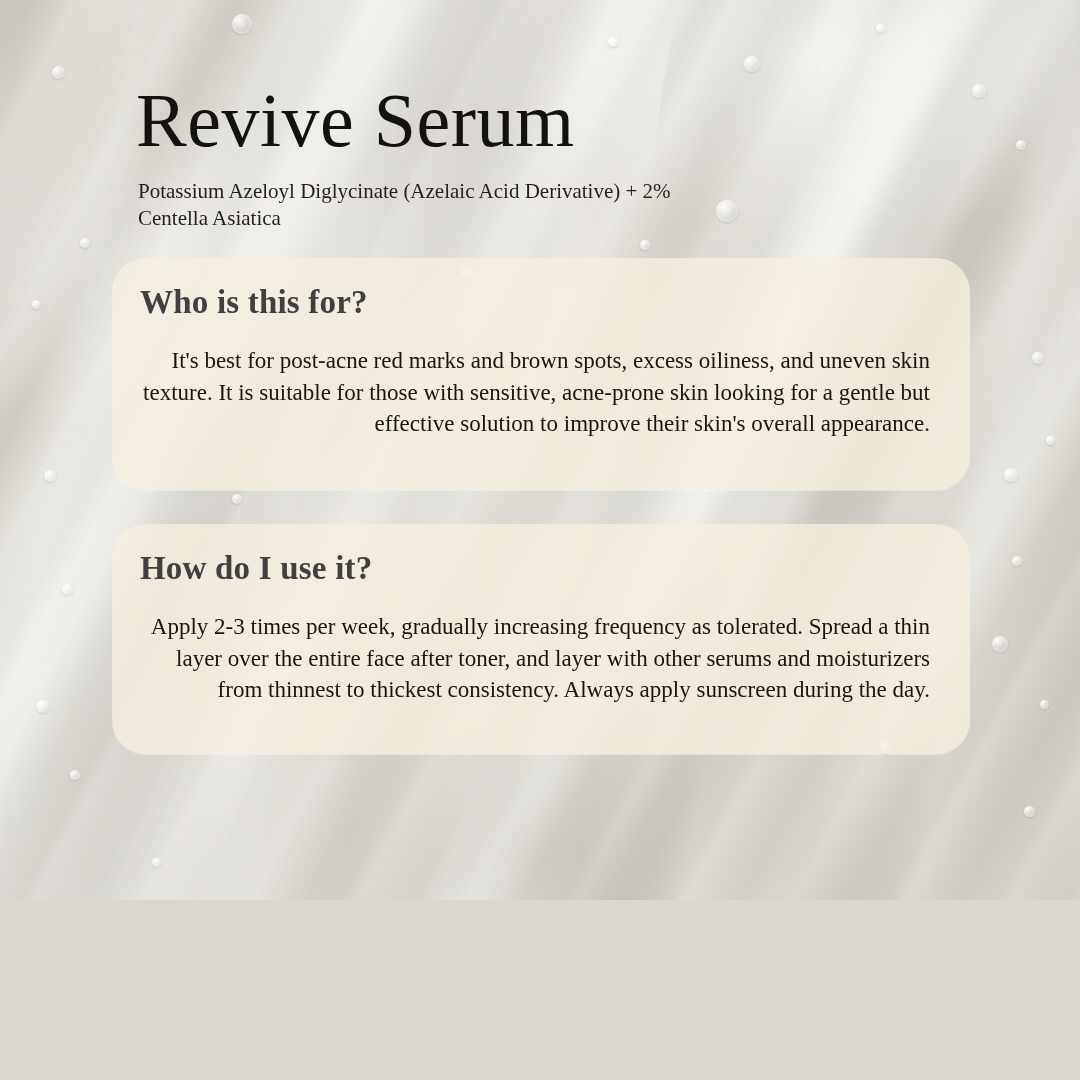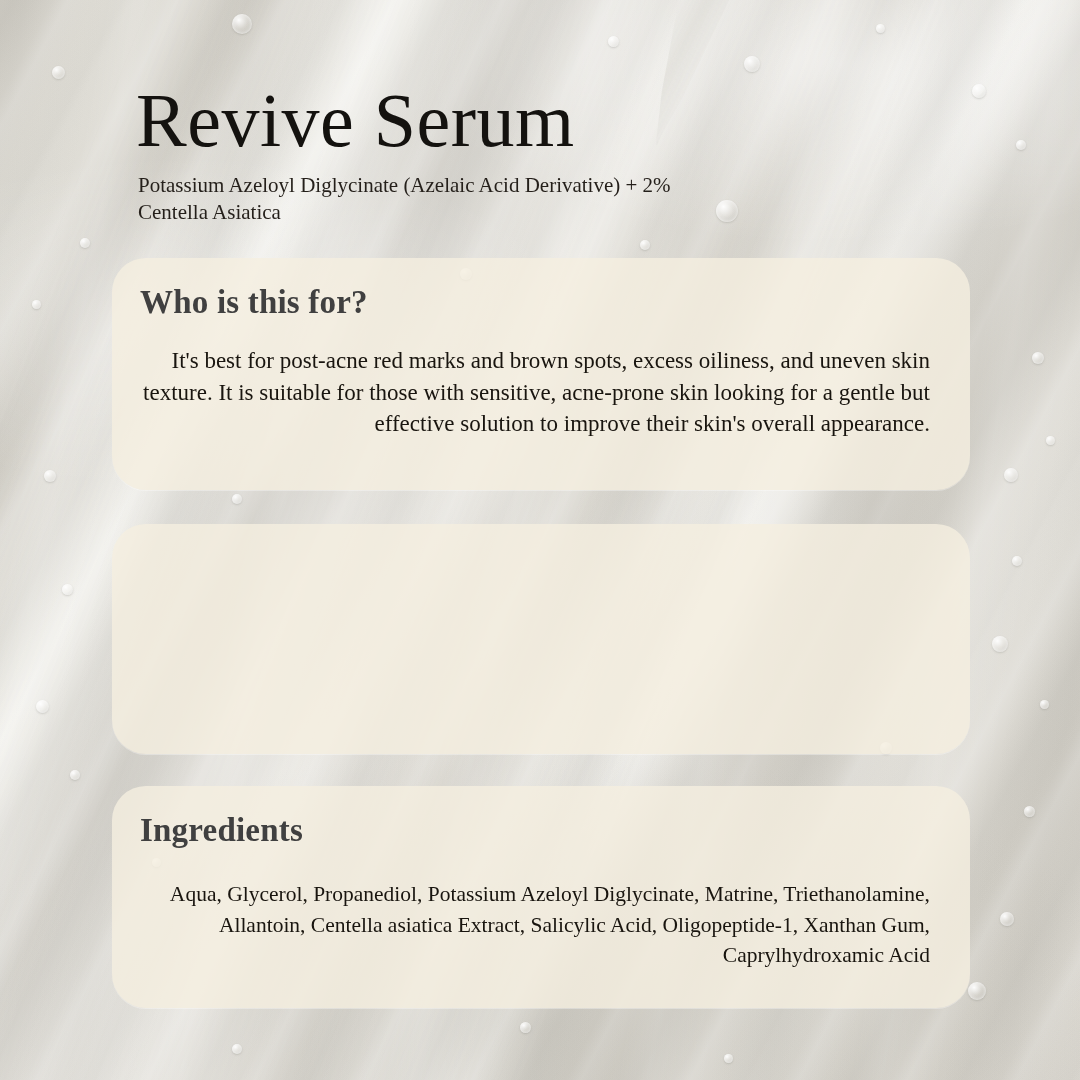--- a/index.html
+++ b/index.html
@@ -11,21 +11,21 @@
     height: 1080px;
     overflow: hidden;
     font-family: "Liberation Serif", serif;
     background: #d9d7d0;
   }
 
   
   .page {
     position: relative;
     width: 1080px;
-    height: 1080px;
+    height: 900px;
     overflow: hidden;
   }
   .bg {
     position: absolute;
     inset: 0;
     background:
       radial-gradient(ellipse 700px 300px at 78% 6%, rgba(255,255,255,0.55), rgba(255,255,255,0) 60%),
       radial-gradient(ellipse 600px 260px at 18% 30%, rgba(255,255,255,0.35), rgba(255,255,255,0) 65%),
       radial-gradient(ellipse 900px 400px at 50% 95%, rgba(200,197,188,0.6), rgba(255,255,255,0) 70%),
       linear-gradient(118deg,
@@ -119,21 +119,21 @@
     top: 82px;
     font-size: 76px;
     line-height: 1.0;
     color: #14120f;
     letter-spacing: 0.5px;
     font-weight: 400;
   }
   .subtitle {
     position: absolute;
     left: 138px;
-    top: 172px;
+    top: 178px;
     width: 540px;
     font-size: 21px;
     line-height: 1.28;
     color: #241f1a;
   }
 
   .card {
     position: absolute;
     left: 112px;
     width: 858px;
@@ -209,21 +209,19 @@
 
     <div class="title">Revive Serum</div>
     <div class="subtitle">Potassium Azeloyl Diglycinate (Azelaic Acid Derivative) + 2% Centella Asiatica</div>
 
     <div class="card card-1">
       <div class="card-title">Who is this for?</div>
       <div class="card-body">It's best for post-acne red marks and brown spots, excess oiliness, and uneven skin texture. It is suitable for those with sensitive, acne-prone skin looking for a gentle but effective solution to improve their skin's overall appearance.</div>
     </div>
 
     <div class="card card-2">
+      <div class="card-title">How do I use it?</div>
+      <div class="card-body">Apply 2-3 times per week, gradually increasing frequency as tolerated. Spread a thin layer over the entire face after toner, and layer with other serums and moisturizers from thinnest to thickest consistency. Always apply sunscreen during the day.</div>
     </div>
 
-    <div class="card card-3">
-      <div class="card-title">Ingredients</div>
-      <div class="card-body">Aqua, Glycerol, Propanediol, Potassium Azeloyl Diglycinate, Matrine, Triethanolamine, Allantoin, Centella asiatica Extract, Salicylic Acid, Oligopeptide-1, Xanthan Gum, Caprylhydroxamic Acid</div>
-    </div>
 
   </div>
 </div>
 
 </body></html>

